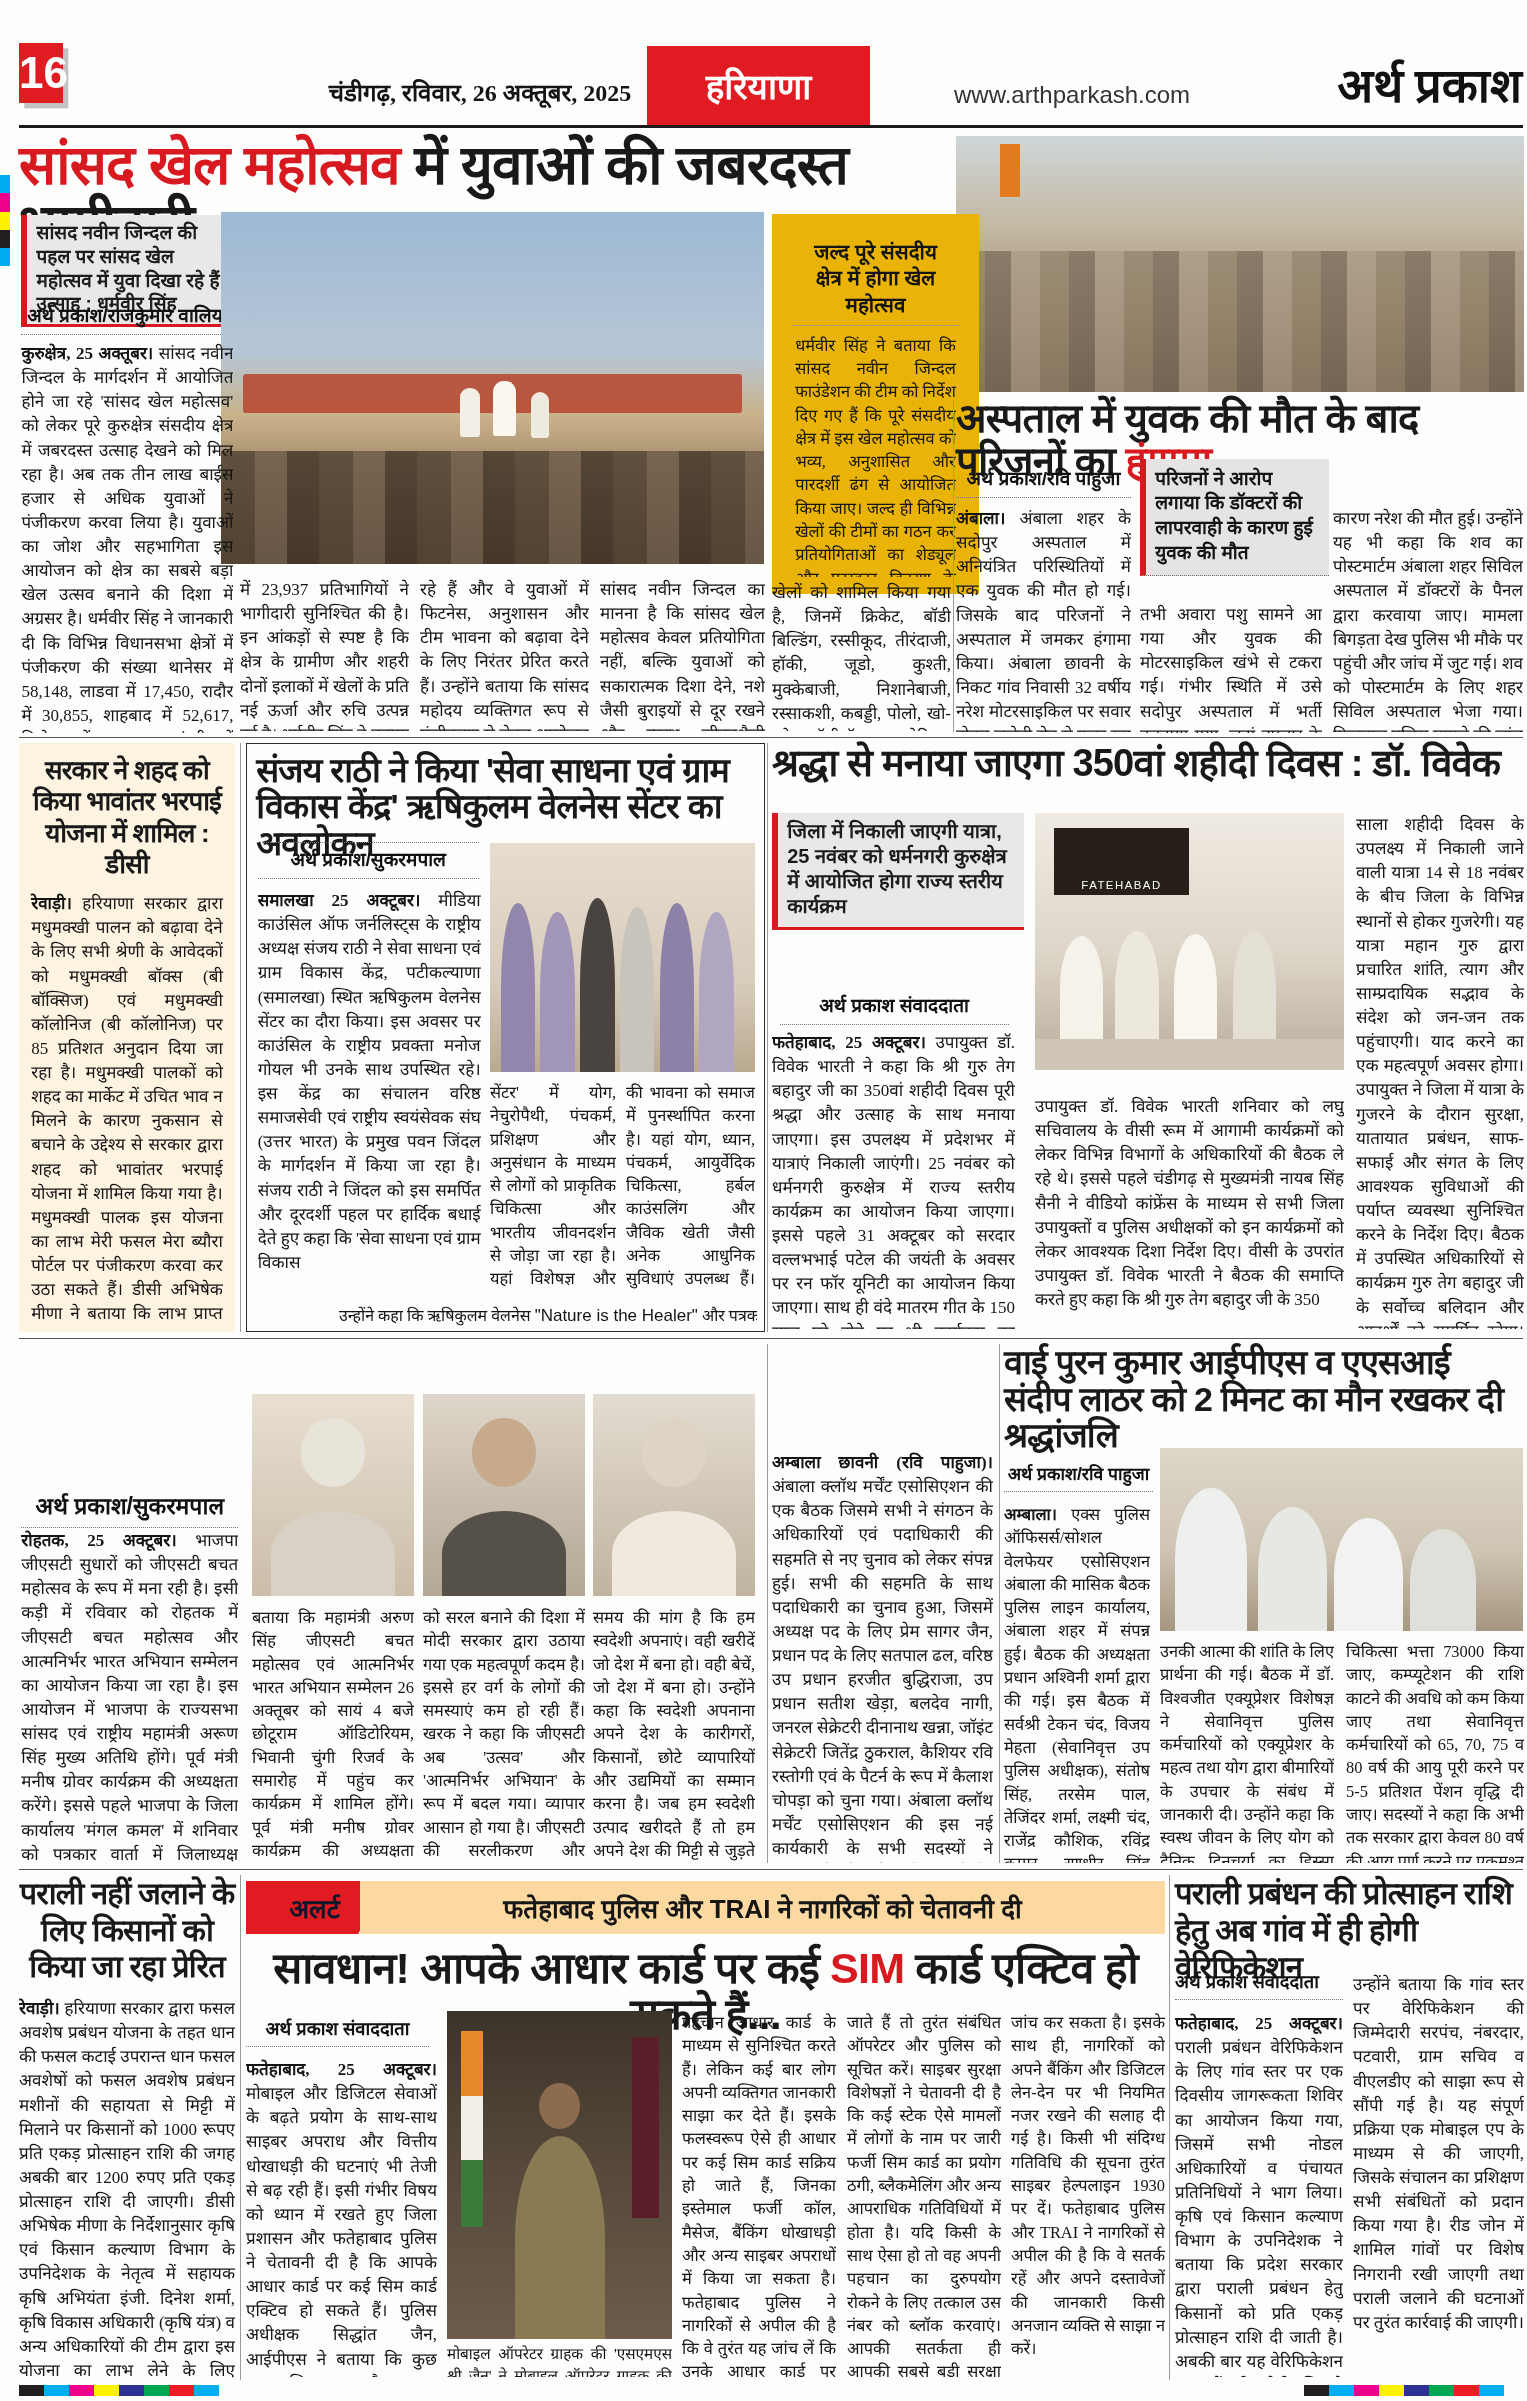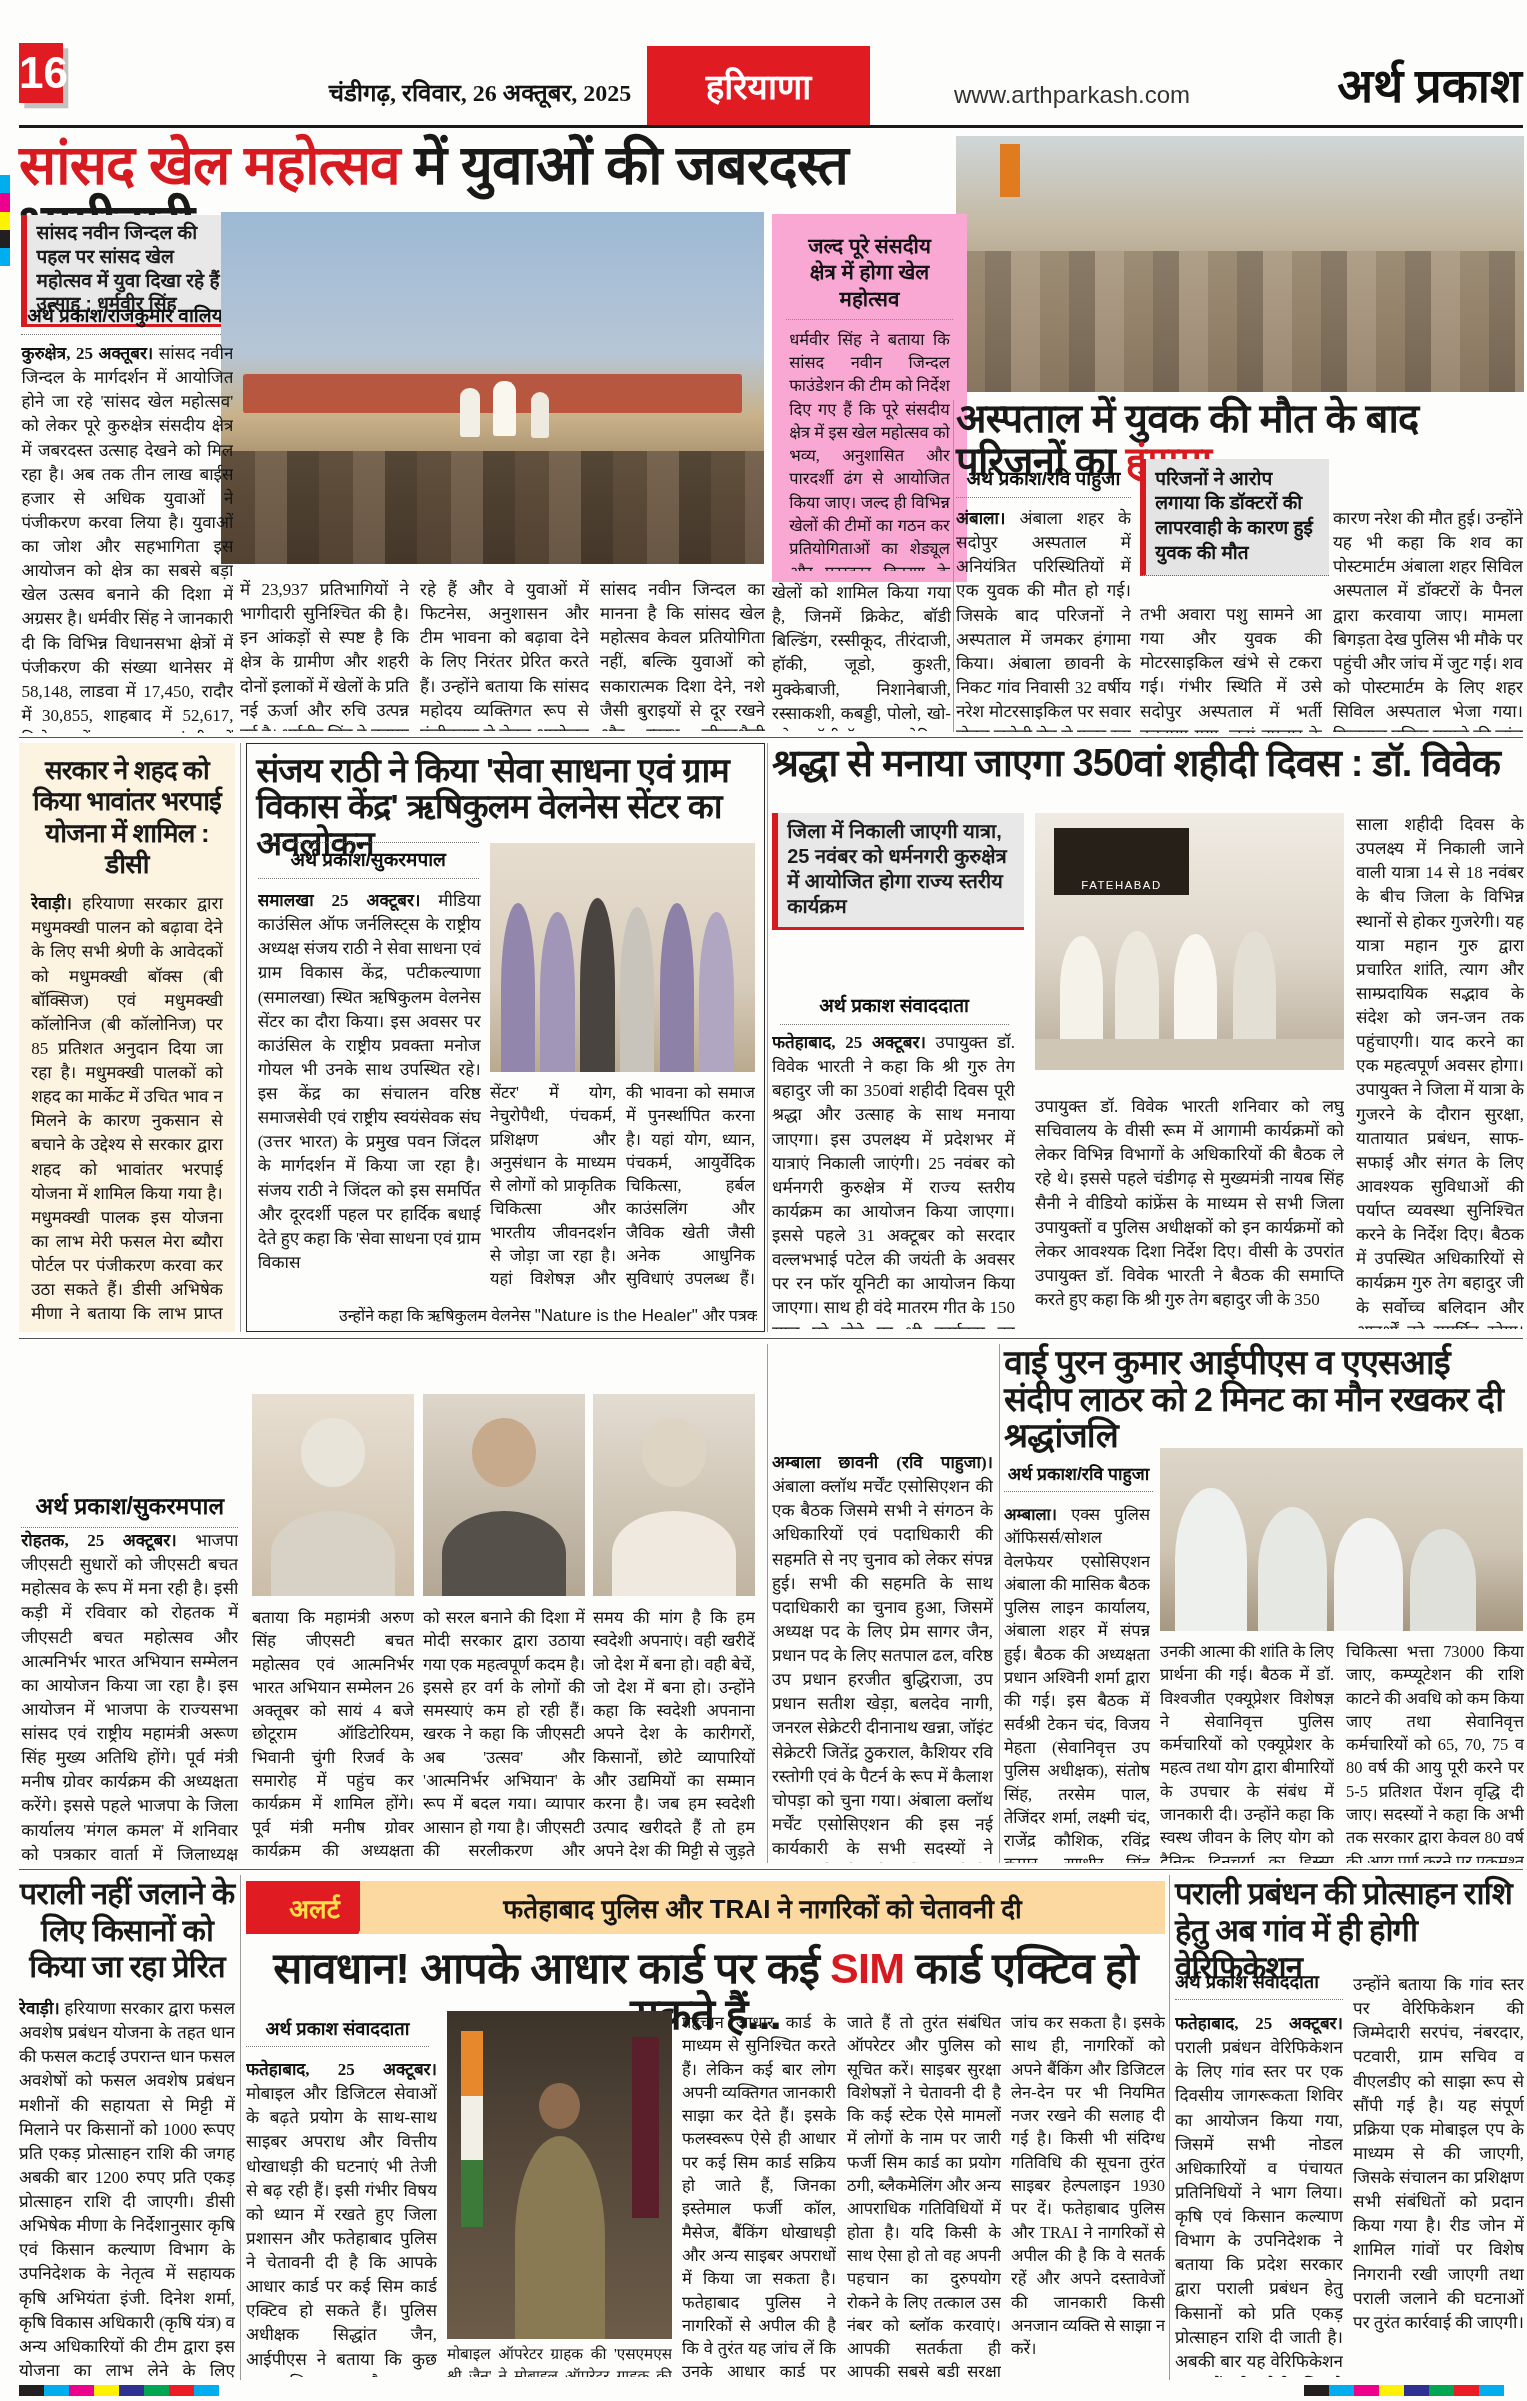--- a/index.html
+++ b/index.html
@@ -78,21 +78,21 @@
          background:repeating-linear-gradient(90deg,#4f3f30 0 34px,#6b5948 34px 66px,#3e3226 66px 98px);opacity:.8;"></div>
   </div>
 
   <div class="abs col" style="left:21.4px;top:342px;width:212px;height:391px;">
     <span class="dl">कुरुक्षेत्र, 25 अक्तूबर।</span><span> सांसद नवीन जिन्दल के मार्गदर्शन में आयोजित होने जा रहे 'सांसद खेल महोत्सव' को लेकर पूरे कुरुक्षेत्र संसदीय क्षेत्र में जबरदस्त उत्साह देखने को मिल रहा है। अब तक तीन लाख बाईस हजार से अधिक युवाओं ने पंजीकरण करवा लिया है। युवाओं का जोश और सहभागिता इस आयोजन को क्षेत्र का सबसे बड़ा खेल उत्सव बनाने की दिशा में अग्रसर है। धर्मवीर सिंह ने जानकारी दी कि विभिन्न विधानसभा क्षेत्रों में पंजीकरण की संख्या थानेसर में 58,148, लाडवा में 17,450, रादौर में 30,855, शाहबाद में 52,617, पिहोवा में 20,596, पुंडरी में 22,480, गुहला में 35,579, कलायत में 61,039, और कैथल</span>
   </div>
   <div class="abs col" style="left:240px;top:578px;width:169px;height:153px;">में 23,937 प्रतिभागियों ने भागीदारी सुनिश्चित की है। इन आंकड़ों से स्पष्ट है कि क्षेत्र के ग्रामीण और शहरी दोनों इलाकों में खेलों के प्रति नई ऊर्जा और रुचि उत्पन्न हुई है। धर्मवीर सिंह ने बताया कि सांसद नवीन जिन्दल स्वयं एक खिलाड़ी</div>
   <div class="abs col" style="left:420px;top:578px;width:169px;height:153px;">रहे हैं और वे युवाओं में फिटनेस, अनुशासन और टीम भावना को बढ़ावा देने के लिए निरंतर प्रेरित करते हैं। उन्होंने बताया कि सांसद महोदय व्यक्तिगत रूप से पंजीकरण से लेकर आयोजन की प्रत्येक प्रक्रिया की निगरानी कर रहे हैं।</div>
   <div class="abs col" style="left:600px;top:578px;width:165px;height:153px;">सांसद नवीन जिन्दल का मानना है कि सांसद खेल महोत्सव केवल प्रतियोगिता नहीं, बल्कि युवाओं को सकारात्मक दिशा देने, नशे जैसी बुराइयों से दूर रखने और स्वस्थ जीवनशैली अपनाने का अभियान है। सांसद खेल महोत्सव में कुल 15</div>
 
-  <div class="abs" style="left:772px;top:214px;width:179px;height:352px;background:#f9a8d4;padding:8px;">
+  <div class="abs" style="left:772px;top:214px;width:179px;height:352px;background:#eab308;padding:14px;">
     <div class="sans" style="font-weight:700;font-size:20.6px;line-height:1.3;text-align:center;padding:10.7px 7.6px 6.1px 7.6px;border-bottom:1.5px dotted #888;margin:0 6.1px;">जल्द पूरे संसदीय क्षेत्र में होगा खेल महोत्सव</div>
     <div class="col" style="font-size:16.4px;padding:7.6px 9.2px;height:236px;">धर्मवीर सिंह ने बताया कि सांसद नवीन जिन्दल फाउंडेशन की टीम को निर्देश दिए गए हैं कि पूरे संसदीय क्षेत्र में इस खेल महोत्सव को भव्य, अनुशासित और पारदर्शी ढंग से आयोजित किया जाए। जल्द ही विभिन्न खेलों की टीमों का गठन कर प्रतियोगिताओं का शेड्यूल और पुरस्कार वितरण के आयोजन की जानकारी दी जाएगी। उन्होंने कहा कि सांसद खेल महोत्सव का यह आयोजन विकसित भारत, स्वस्थ भारत की दिशा में नई प्रेरणा बनेगा।</div>
   </div>
   <div class="abs col" style="left:772px;top:581px;width:179px;height:150px;">खेलों को शामिल किया गया है, जिनमें क्रिकेट, बॉडी बिल्डिंग, रस्सीकूद, तीरंदाजी, हॉकी, जूडो, कुश्ती, मुक्केबाजी, निशानेबाजी, रस्साकशी, कबड्डी, पोलो, खो-खो, वॉलीबॉल, एथलेटिक्स और हेल्थ वेलनेस एक्टिविटी शामिल हैं।</div>
 
   <div class="rule-v" style="left:953px;top:400px;height:332px;"></div>
 
   <div class="abs headline" style="left:956px;top:397px;width:568px;font-size:40px;">
     <span>अस्पताल में युवक की मौत के बाद परिजनों का </span><span class="red">हंगामा</span>
   </div>
@@ -220,21 +220,21 @@
     <div class="headline" style="font-size:30.5px;text-align:center;line-height:1.2;">पराली नहीं जलाने के लिए किसानों को किया जा रहा प्रेरित</div>
     <div class="col" style="position:absolute;left:0;top:122px;width:216px;height:381px;">
       <span class="dl">रेवाड़ी।</span><span> हरियाणा सरकार द्वारा फसल अवशेष प्रबंधन योजना के तहत धान की फसल कटाई उपरान्त धान फसल अवशेषों को फसल अवशेष प्रबंधन मशीनों की सहायता से मिट्टी में मिलाने पर किसानों को 1000 रूपए प्रति एकड़ प्रोत्साहन राशि की जगह अबकी बार 1200 रुपए प्रति एकड़ प्रोत्साहन राशि दी जाएगी।</span>
       <span>डीसी अभिषेक मीणा के निर्देशानुसार कृषि एवं किसान कल्याण विभाग के उपनिदेशक के नेतृत्व में सहायक कृषि अभियंता इंजी. दिनेश शर्मा, कृषि विकास अधिकारी (कृषि यंत्र) व अन्य अधिकारियों की टीम द्वारा इस योजना का लाभ लेने के लिए किसानों के गांव जादरा, जाटूसाना और गोपालपुर जाकर किसानों को जागरूक किया गया।</span>
     </div>
   </div>
 
   <div class="rule-v" style="left:240px;top:1875px;height:505px;"></div>
 
   <div class="abs" style="left:246px;top:1875px;width:919px;height:505px;">
-    <div style="position:absolute;left:0;top:6.1px;width:137px;height:53px;background:#e11b22;color:#fde047;
+    <div style="position:absolute;left:0;top:6.1px;width:137px;height:53px;background:#e11b22;color:#0f172a;
                 font-family:'Liberation Sans','DejaVu Sans',sans-serif;font-weight:700;font-size:26px;
                 display:flex;align-items:center;justify-content:center;clip-path:polygon(0 0,100% 0,82% 100%,0 100%);">
       <span>अलर्ट</span>
     </div>
     <div class="sans" style="position:absolute;left:114px;top:6.1px;width:805px;height:53px;background:#fbd9a0;
                 font-weight:700;font-size:26px;display:flex;align-items:center;justify-content:center;color:#161616;">
       <span>फतेहाबाद पुलिस और TRAI ने नागरिकों को चेतावनी दी</span>
     </div>
     <div class="headline" style="position:absolute;left:0;top:70px;width:919px;font-size:43px;text-align:center;">
       <span>सावधान! आपके आधार कार्ड पर कई </span><span class="red">SIM</span><span> कार्ड एक्टिव हो सकते हैं...</span>

